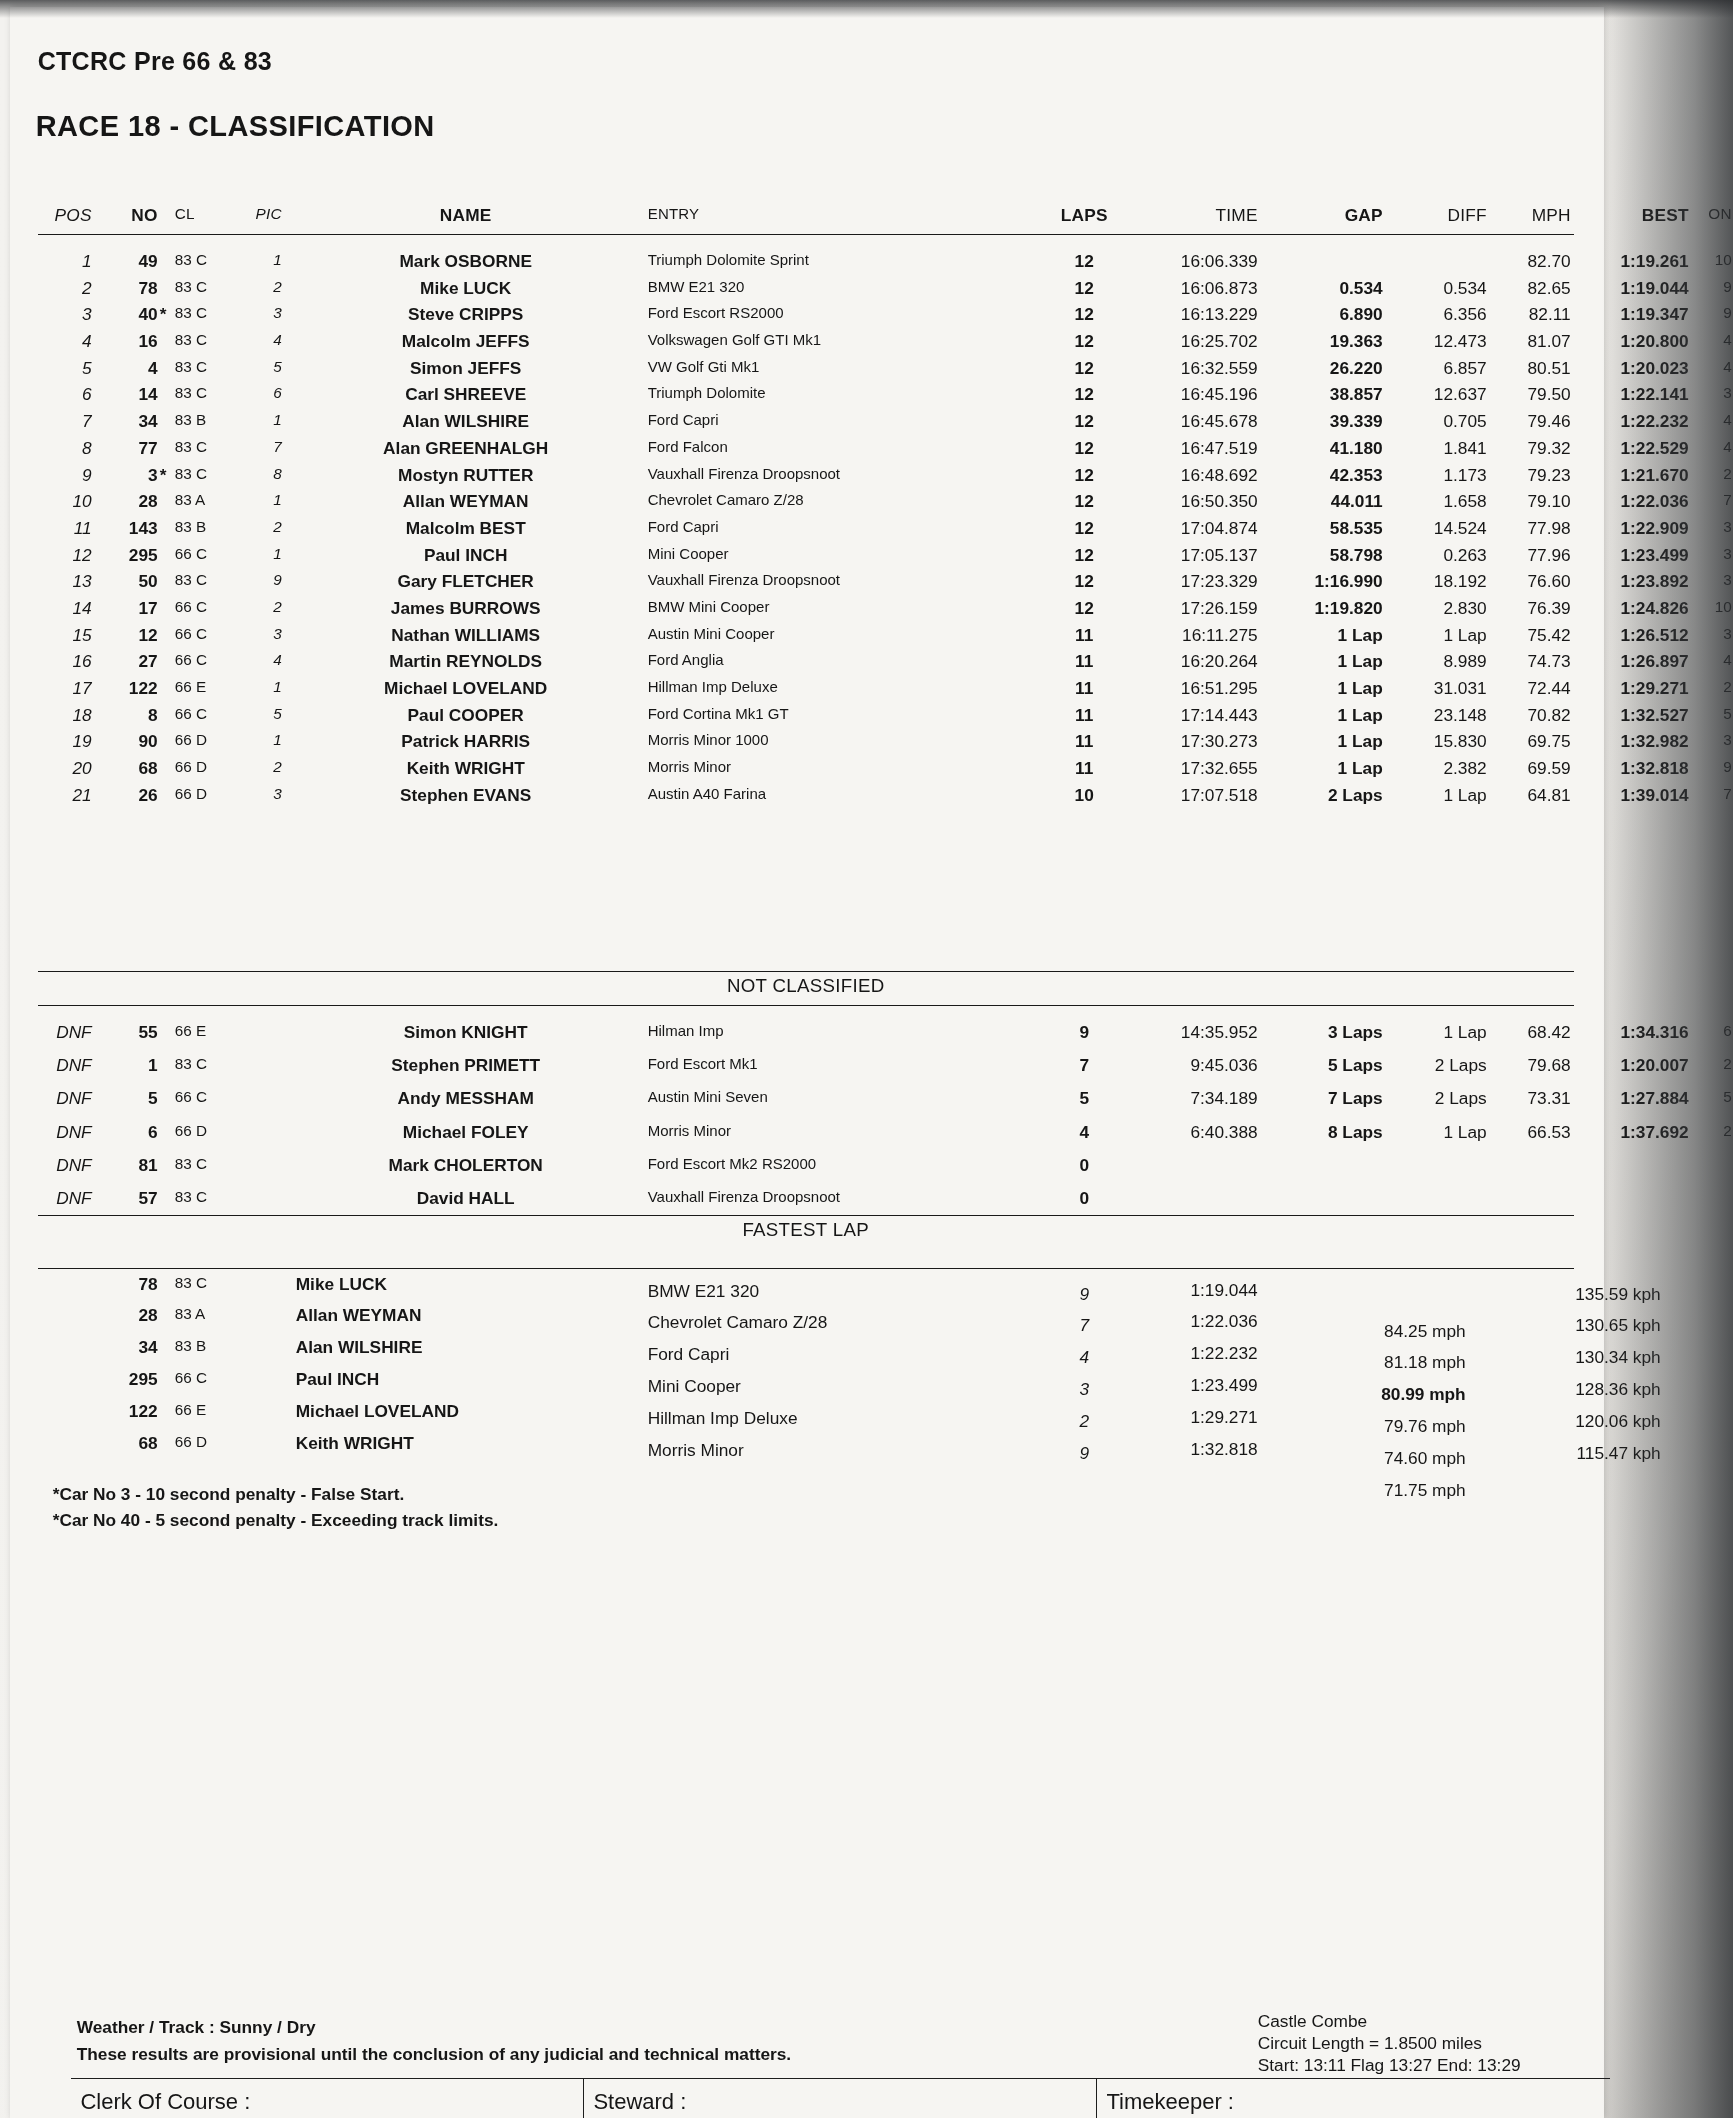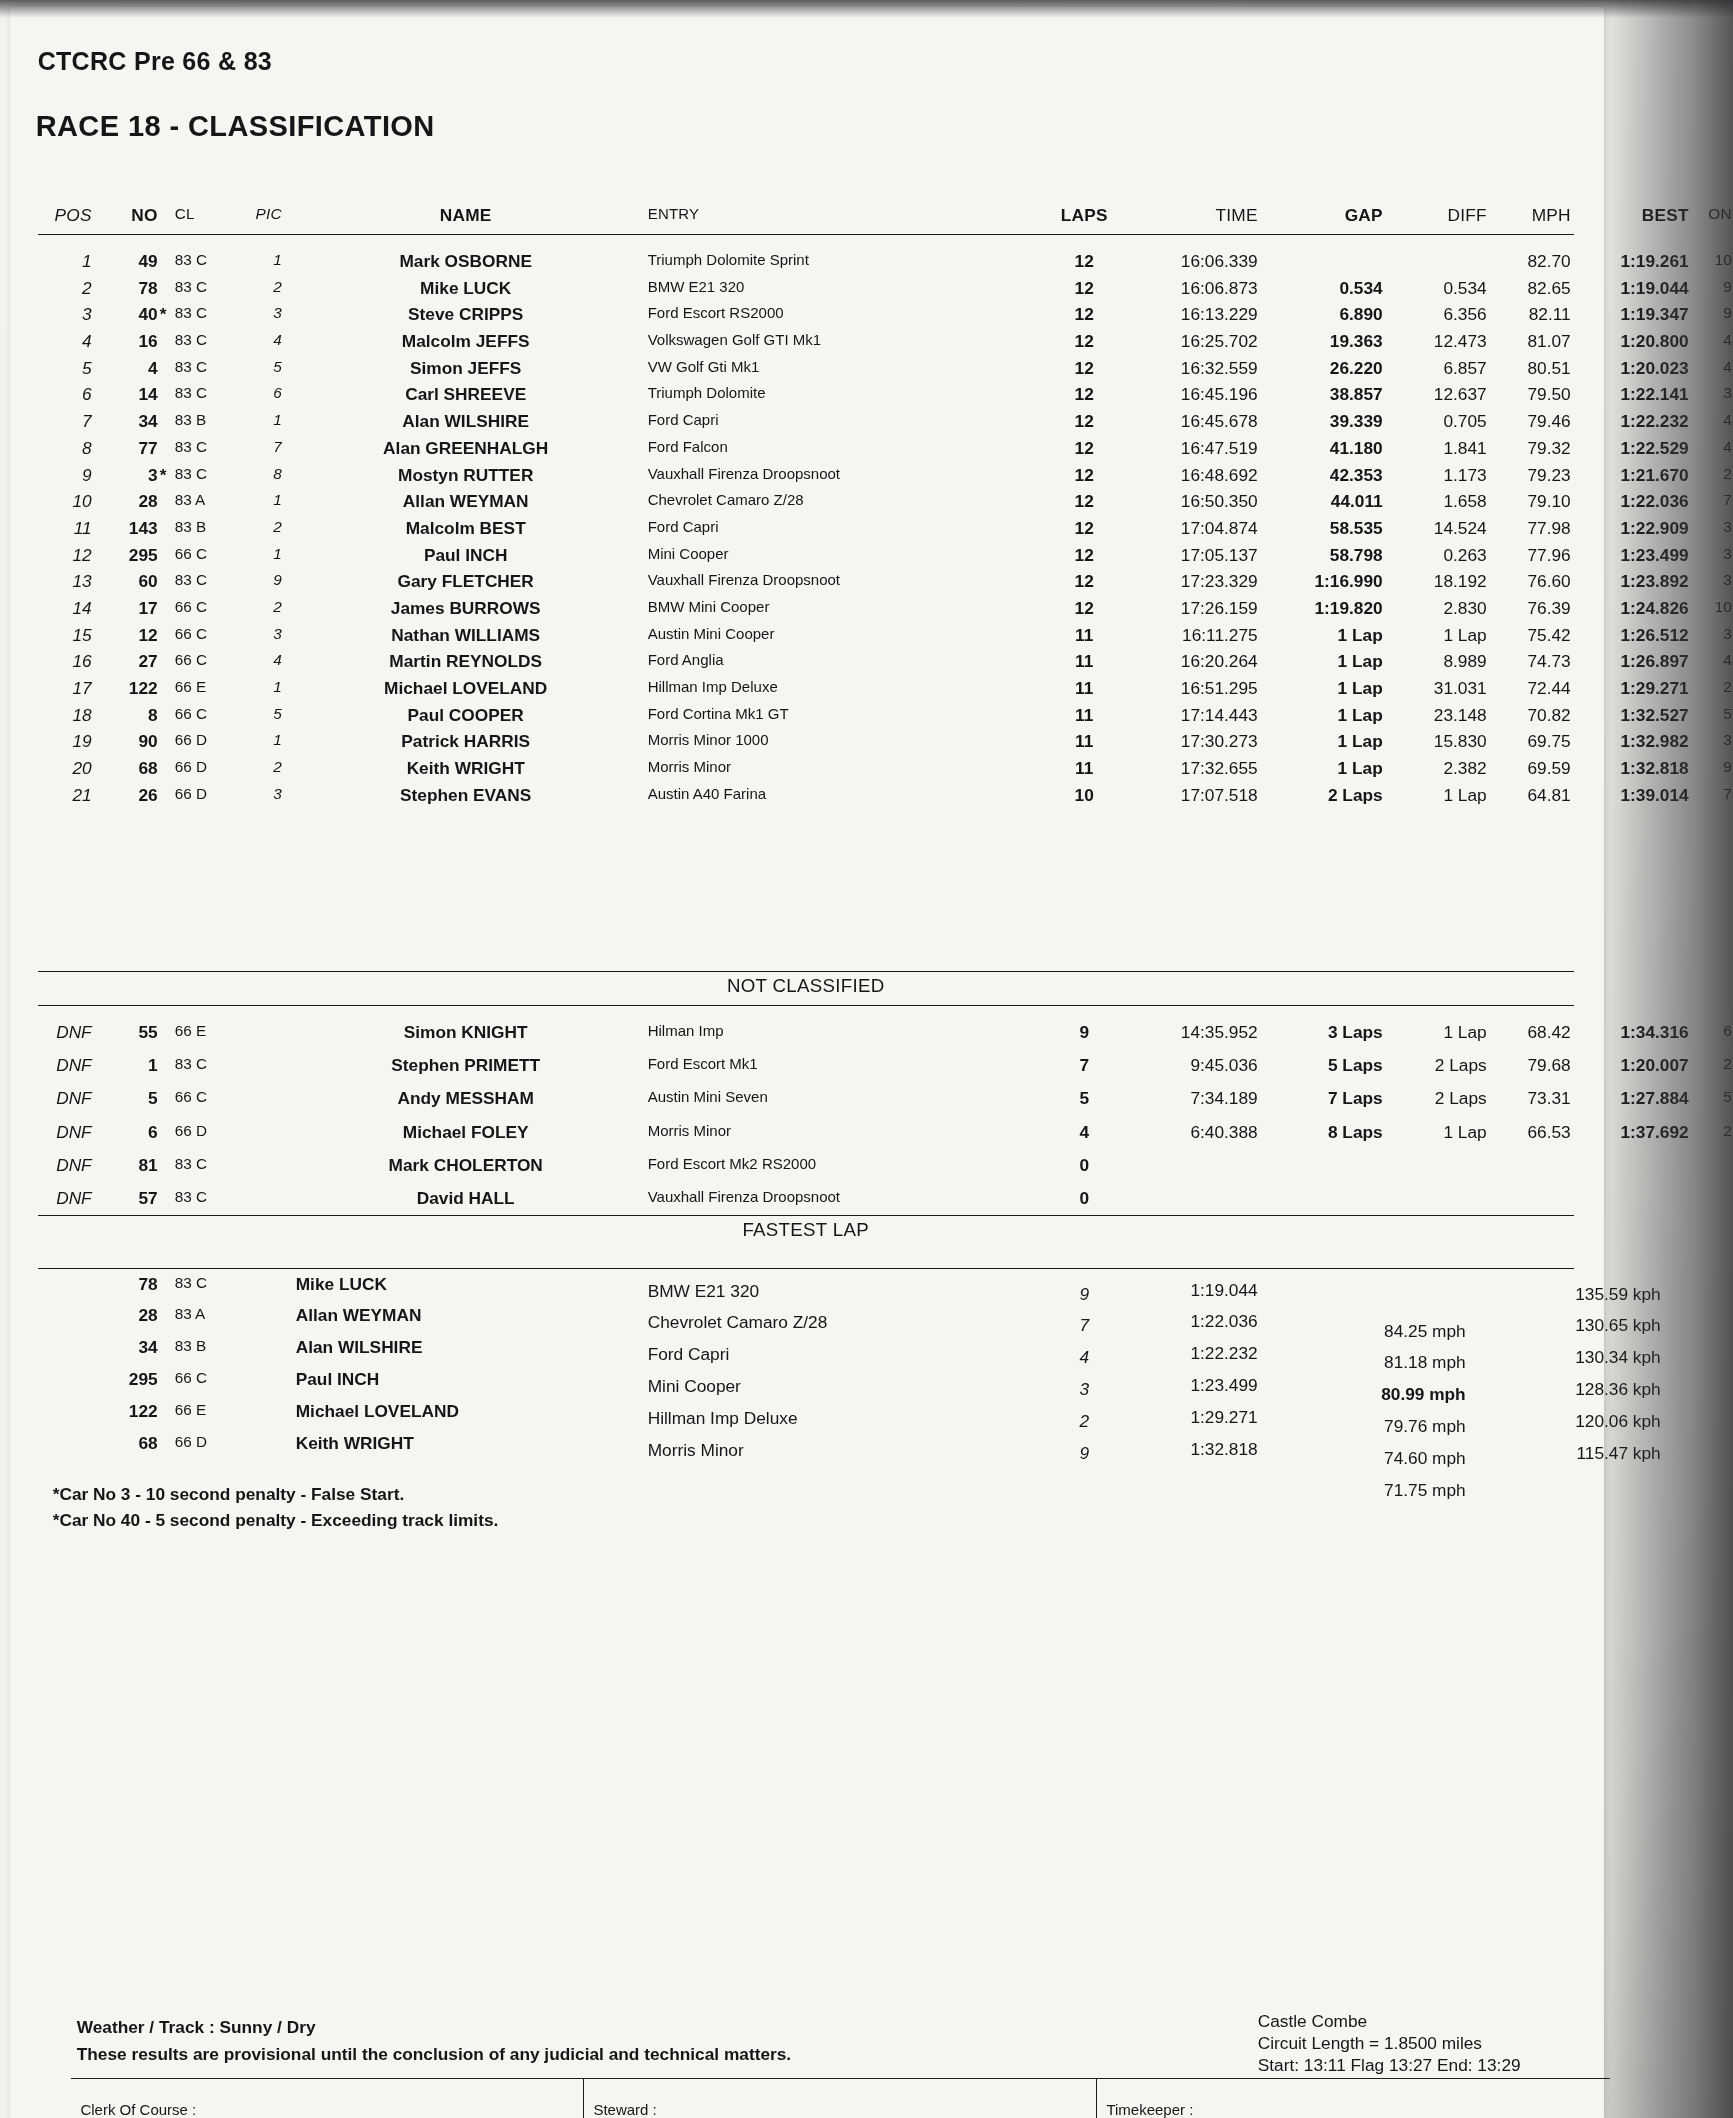--- a/index.html
+++ b/index.html
@@ -153,23 +153,23 @@
   .fr1 { top: 2004px; }
   .fr2 { top: 2026px; }
   .fr3 { top: 2048px; }
 
   .sigbox {
     position: absolute;
     top: 2071px;
     height: 40px;
     border-top: 1.4px solid #1d1d1d;
     border-right: 1.4px solid #1d1d1d;
-    font-size: 15px;
+    font-size: 22px;
     padding-left: 9.7px;
-    padding-top: 22px;
+    padding-top: 10px;
     box-sizing: border-box;
   }
   .sig1 { left: 61px;  width: 513px; }
   .sig2 { left: 574px; width: 513px; }
   .sig3 { left: 1087px; width: 513px; border-right: none; }
 
   .edge-shadow {
     position: absolute;
     right: 0; top: 0;
     width: 132px; height: 2119px;
@@ -400,21 +400,21 @@
             <span class="c-laps">12</span>
             <span class="c-time">17:05.137</span>
             <span class="c-gap">58.798</span>
             <span class="c-diff">0.263</span>
             <span class="c-mph">77.96</span>
             <span class="c-best">1:23.499</span>
             <span class="c-on">3</span>
           </div>
           <div class="row" style="top: 564px;">
             <span class="c-pos">13</span>
-            <span class="c-no">60</span>
+            <span class="c-no">50</span>
             <span class="c-star"></span>
             <span class="c-cl">83 C</span>
             <span class="c-pic">9</span>
             <span class="c-name">Gary FLETCHER</span>
             <span class="c-entry">Vauxhall Firenza Droopsnoot</span>
             <span class="c-laps">12</span>
             <span class="c-time">17:23.329</span>
             <span class="c-gap">1:16.990</span>
             <span class="c-diff">18.192</span>
             <span class="c-mph">76.60</span>

